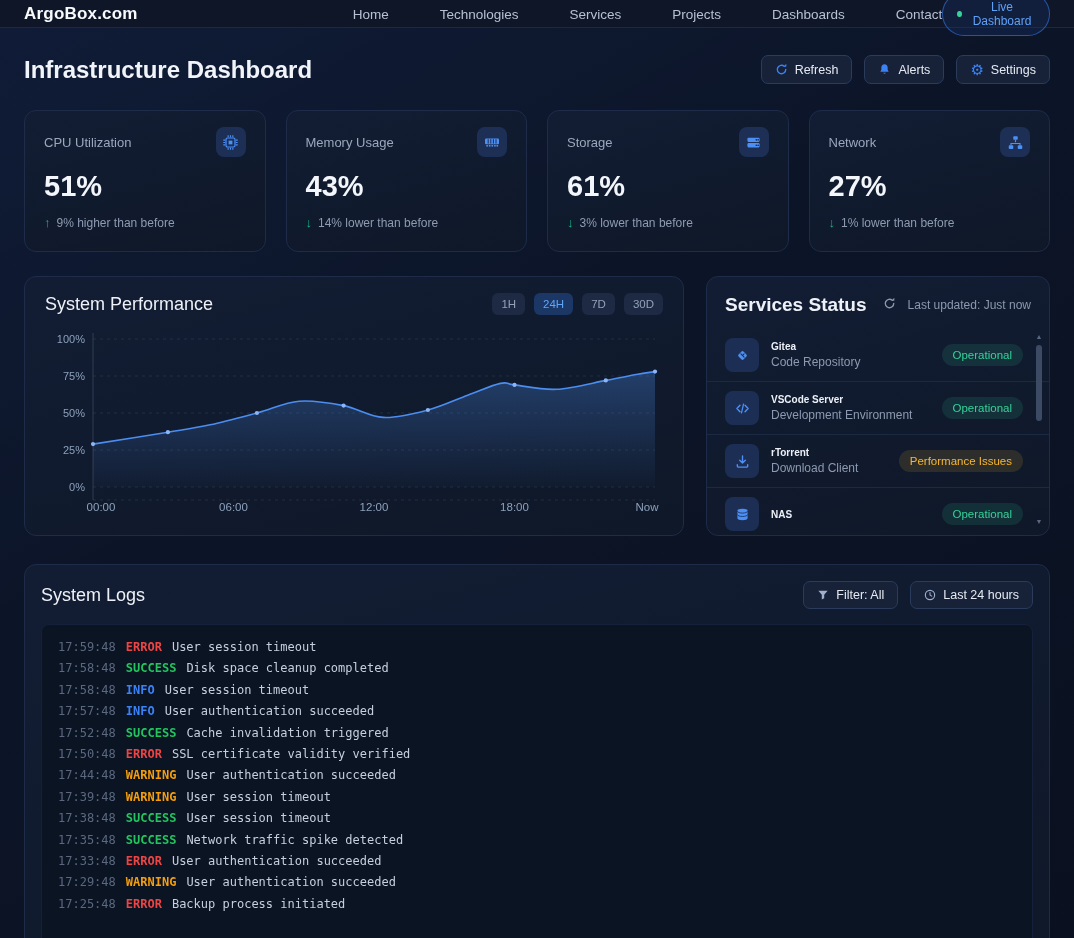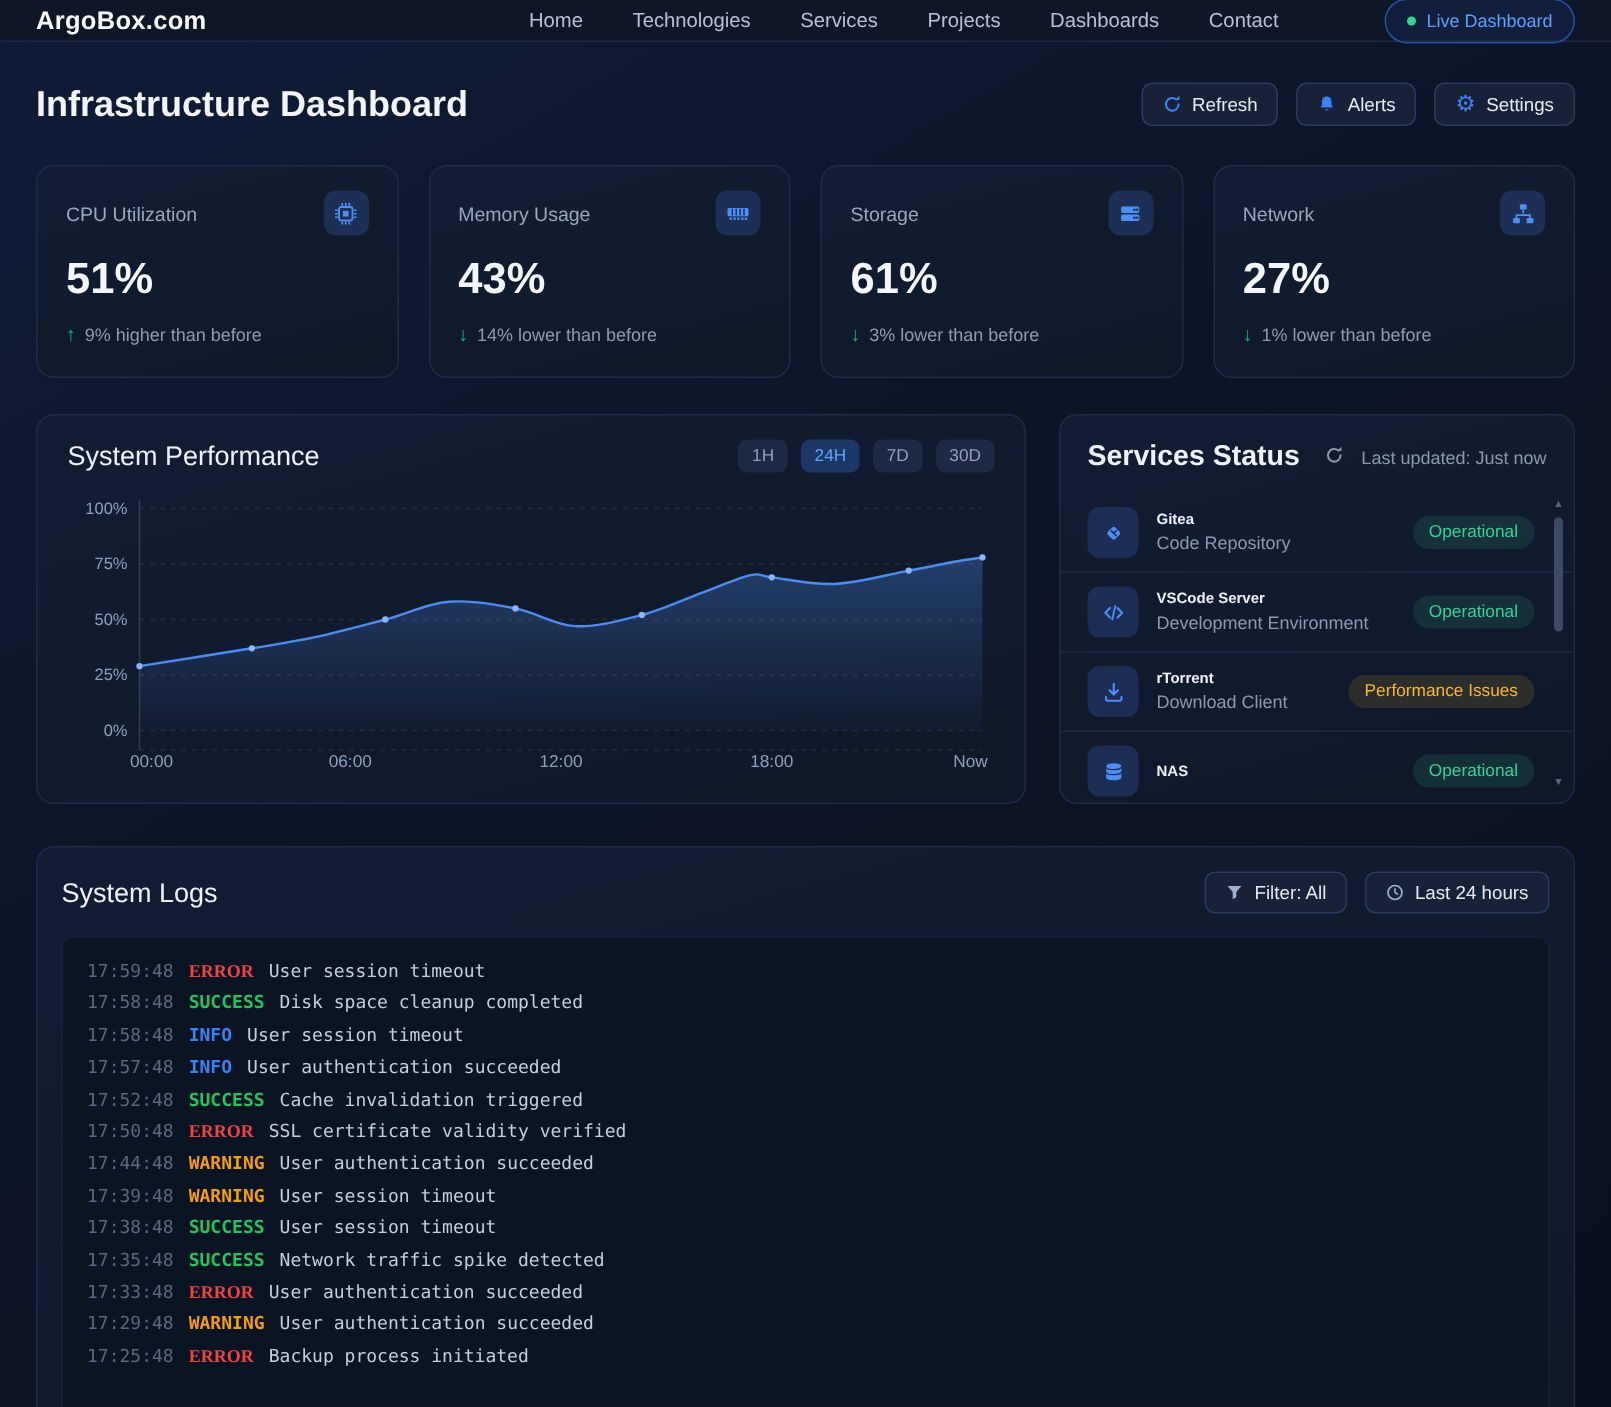--- a/index.html
+++ b/index.html
@@ -8,21 +8,21 @@
     font-family:"Liberation Sans", sans-serif;
     background:linear-gradient(150deg,#101c38 0%,#0c1528 40%,#0a101f 100%);
     color:#eef2f8;
   }
   
   .topnav {
     height:28px; display:flex; align-items:center; padding:0 24px;
     background:#0e1627; border-bottom:1px solid #1c2844;
   }
   .brand { font-size:17px; font-weight:bold; color:#f8fafc; letter-spacing:.2px; }
-  .nav-links { list-style:none; display:flex; gap:33px; margin:0 auto 0 215px; }
+  .nav-links { list-style:none; display:flex; gap:51px; margin:0 auto 0 215px; }
   .nav-links a { color:#b7c1d3; font-size:13.5px; text-decoration:none; cursor:pointer; }
   .live-pill {
     display:flex; align-items:center; gap:7px; cursor:pointer;
     border:1px solid rgba(59,130,246,.55); border-radius:999px;
     background:rgba(23,48,102,.35); color:#5ea1f7; font-size:12px;
     padding:7px 14px; font-family:inherit;
   }
   .live-dot { width:6px; height:6px; border-radius:50%; background:#34d399; }
   
   main { padding:0 24px; }
@@ -89,21 +89,21 @@
   
   .logs-card { margin-top:28px; height:420px; padding:16px 16px; }
   .log-inset {
     margin-top:15px; height:calc(100% - 52px);
     background:#0b1423; border:1px solid #15203a; border-radius:8px;
     padding:12px 16px; overflow:hidden;
   }
   .log-row { font-family:"DejaVu Sans Mono", monospace; font-size:12px; line-height:21.4px; white-space:nowrap; }
   .log-time { color:#5b6880; margin-right:10px; }
   .log-level { font-weight:bold; margin-right:10px; }
-  .log-level.error { color:#ef4444;font-family:Liberation Serif, serif; }
+  .log-level.error { color:#ef4444; }
   .log-level.success { color:#22c55e; }
   .log-level.info { color:#3b82f6; }
   .log-level.warning { color:#f59e0b; }
   .log-msg { color:#c6cfdd; }
 </style>
 </head>
 <body>
 
 <nav class="topnav">
   <div class="brand">ArgoBox.com</div>

